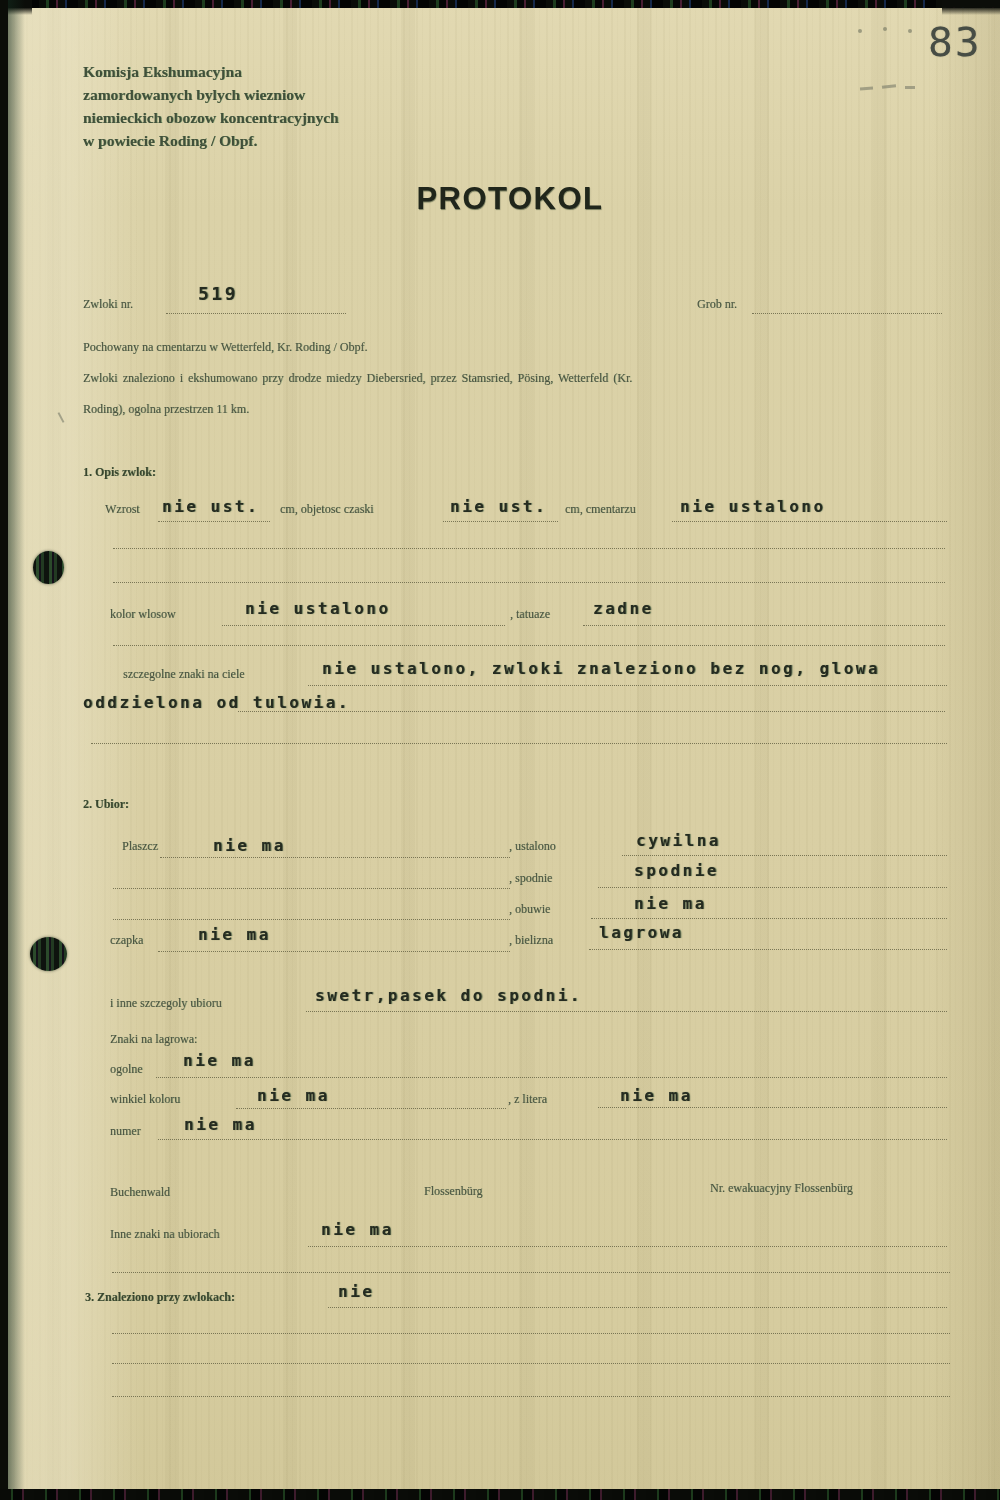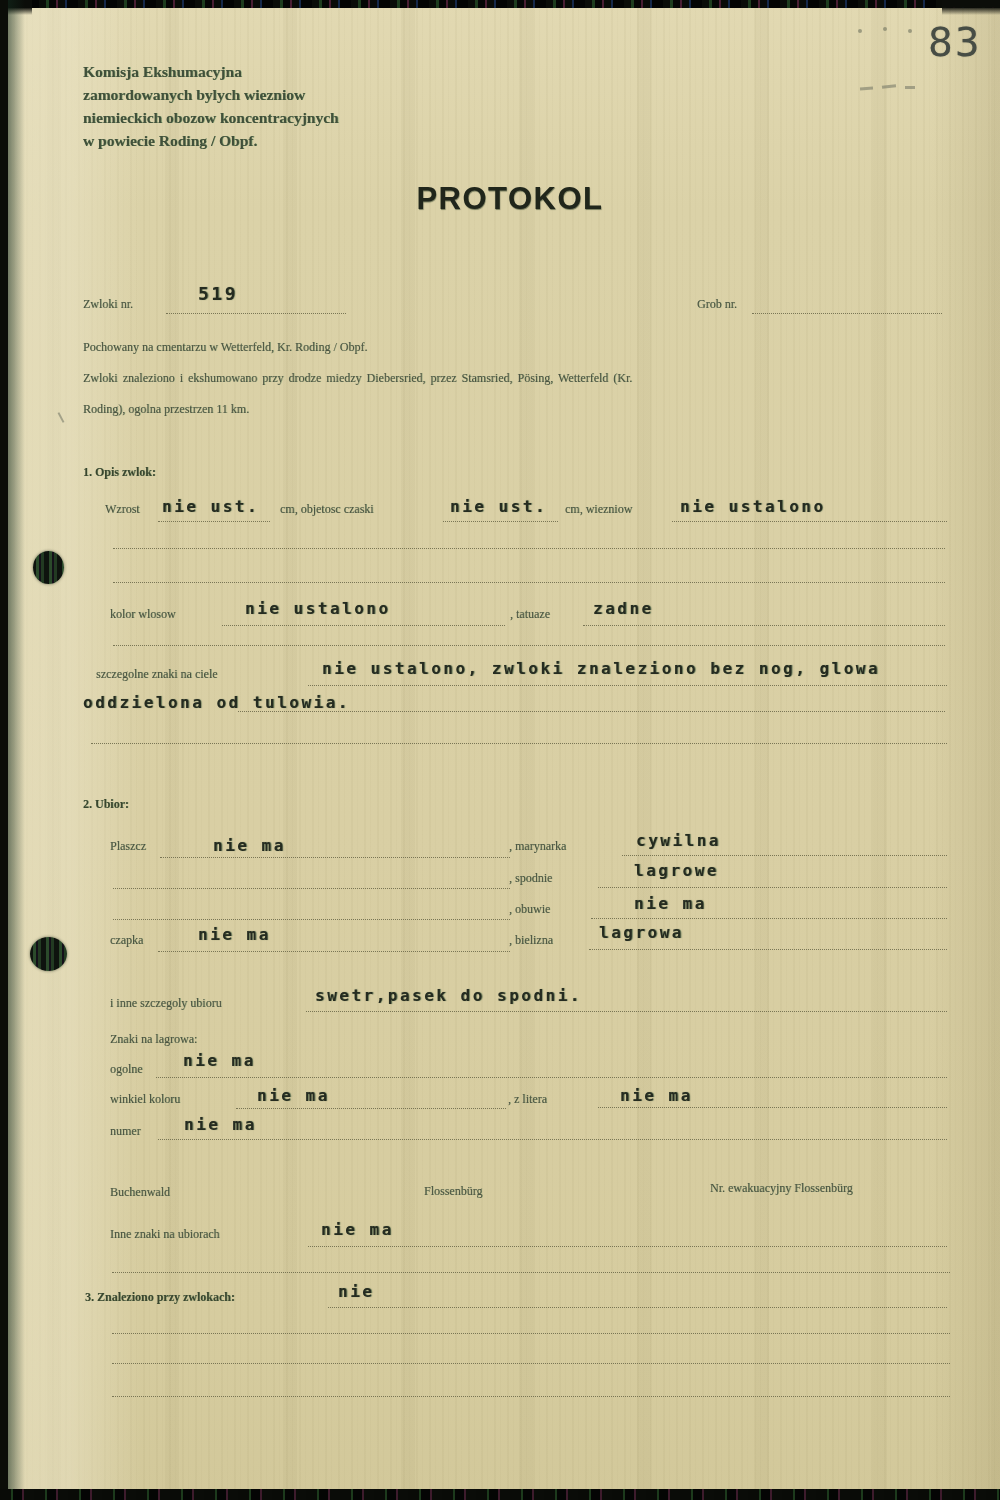--- a/index.html
+++ b/index.html
@@ -106,56 +106,56 @@
   <div class="lbl" style="left:83px;top:402px;">Roding), ogolna przestrzen 11 km.</div>
 
   <div class="lbl bold" style="left:83px;top:465px;">1. Opis zwlok:</div>
 
   <div class="lbl" style="left:105px;top:502px;">Wzrost</div>
   <div class="typed" style="left:162px;top:497px;">nie ust.</div>
   <div class="dotline" style="left:158px;top:505px;width:112px;"></div>
   <div class="lbl" style="left:280px;top:502px;">cm, objetosc czaski</div>
   <div class="typed" style="left:450px;top:497px;">nie ust.</div>
   <div class="dotline" style="left:443px;top:505px;width:115px;"></div>
-  <div class="lbl" style="left:565px;top:502px;">cm, wiezniow</div>
+  <div class="lbl" style="left:565px;top:502px;">cm, cmentarzu</div>
   <div class="typed" style="left:680px;top:497px;">nie ustalono</div>
   <div class="dotline" style="left:672px;top:505px;width:275px;"></div>
 
   <div class="dotline" style="left:113px;top:532px;width:832px;"></div>
   <div class="dotline" style="left:113px;top:566px;width:832px;"></div>
 
   <div class="lbl" style="left:110px;top:607px;">kolor wlosow</div>
   <div class="typed" style="left:245px;top:599px;">nie ustalono</div>
   <div class="dotline" style="left:222px;top:609px;width:283px;"></div>
   <div class="lbl" style="left:510px;top:607px;">, tatuaze</div>
   <div class="typed" style="left:593px;top:599px;">zadne</div>
   <div class="dotline" style="left:583px;top:609px;width:362px;"></div>
 
   <div class="dotline" style="left:113px;top:629px;width:832px;"></div>
 
-  <div class="lbl" style="left:96px;top:667px;">szczegolne znaki na ciele</div>
+  <div class="lbl" style="left:123px;top:667px;">szczegolne znaki na ciele</div>
   <div class="typed" style="left:322px;top:659px;">nie ustalono, zwloki znaleziono bez nog, glowa</div>
   <div class="dotline" style="left:308px;top:669px;width:639px;"></div>
   <div class="typed" style="left:83px;top:693px;">oddzielona od tulowia.</div>
   <div class="dotline" style="left:238px;top:695px;width:707px;"></div>
 
   <div class="dotline" style="left:91px;top:727px;width:856px;"></div>
 
   <div class="lbl bold" style="left:83px;top:797px;">2. Ubior:</div>
 
-  <div class="lbl" style="left:110px;top:839px;">Plaszcz</div>
+  <div class="lbl" style="left:122px;top:839px;">Plaszcz</div>
   <div class="typed" style="left:213px;top:836px;">nie ma</div>
   <div class="dotline" style="left:160px;top:841px;width:350px;"></div>
-  <div class="lbl" style="left:509px;top:839px;">, marynarka</div>
+  <div class="lbl" style="left:509px;top:839px;">, ustalono</div>
   <div class="typed" style="left:636px;top:831px;">cywilna</div>
   <div class="dotline" style="left:622px;top:839px;width:325px;"></div>
 
   <div class="dotline" style="left:113px;top:872px;width:397px;"></div>
   <div class="lbl" style="left:509px;top:871px;">, spodnie</div>
-  <div class="typed" style="left:634px;top:861px;">lagrowe</div>
+  <div class="typed" style="left:634px;top:861px;">spodnie</div>
   <div class="dotline" style="left:598px;top:871px;width:349px;"></div>
 
   <div class="dotline" style="left:113px;top:903px;width:397px;"></div>
   <div class="lbl" style="left:509px;top:902px;">, obuwie</div>
   <div class="typed" style="left:634px;top:894px;">nie ma</div>
   <div class="dotline" style="left:591px;top:902px;width:356px;"></div>
 
   <div class="lbl" style="left:110px;top:933px;">czapka</div>
   <div class="typed" style="left:198px;top:925px;">nie ma</div>
   <div class="dotline" style="left:158px;top:935px;width:352px;"></div>

